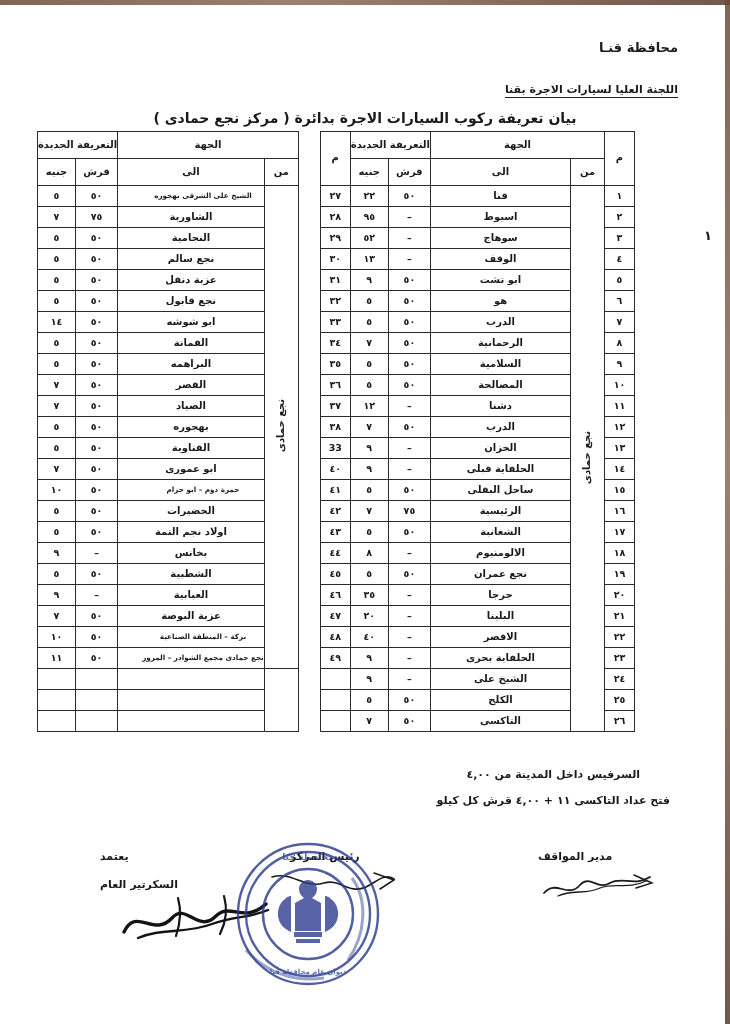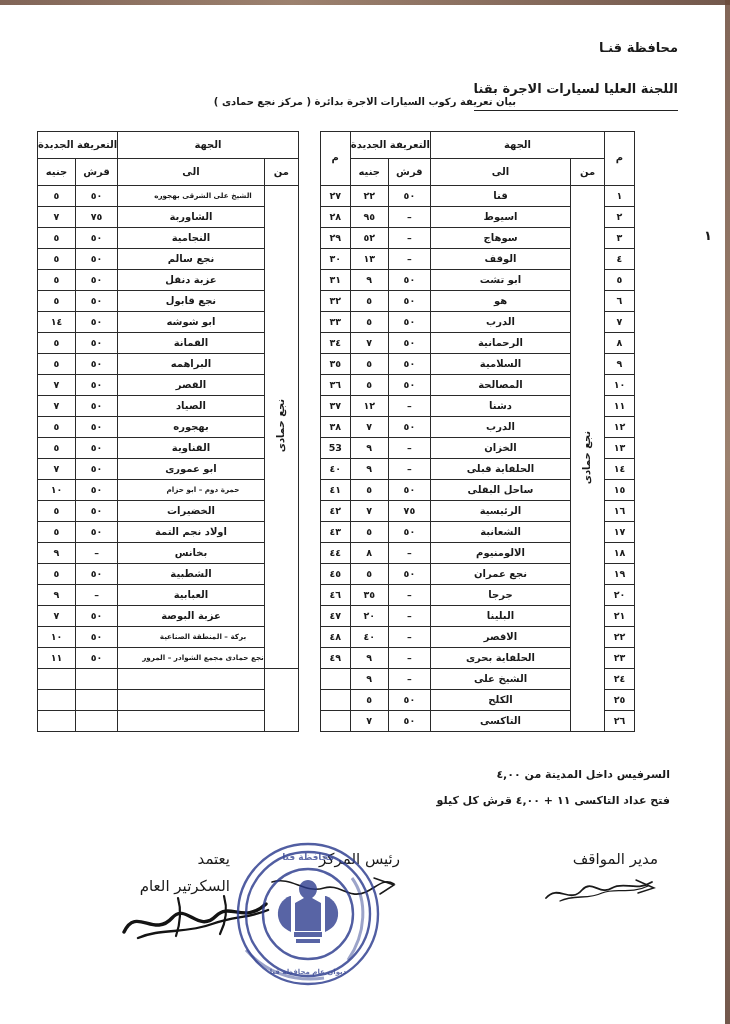--- a/index.html
+++ b/index.html
@@ -29,26 +29,26 @@
 
   .sheet { position: absolute; inset: 0; padding: 0; }
 
   
   .hdr { position: absolute; right: 52px; top: 40px; text-align: right; }
   .hdr-gov {
     font-size: 13px; font-weight: bold; letter-spacing: 1px;
     margin-bottom: 23px;
   }
   .hdr-cmt {
-    font-size: 13px; font-weight: bold;
-    border-bottom: 1.3px solid #222; display: inline-block; padding-bottom: 14px;
+    font-size: 11px; font-weight: bold;
+    border-bottom: 1.3px solid #222; display: inline-block; padding-bottom: 1px;
   }
   .doc-title {
-    position: absolute; top: 96px; left: 0; right: 0;
-    text-align: center; font-size: 10px; font-weight: bold;
+    position: absolute; top: 110px; left: 0; right: 0;
+    text-align: center; font-size: 14px; font-weight: bold;
     letter-spacing: .2px;
   }
   .page-num {
     position: absolute; right: 18px; top: 228px;
     font-size: 13px; font-weight: bold;
   }
 
   
   .tbl-wrap { position: absolute; top: 131px; right: 95px; }
   table.tariff {
@@ -85,29 +85,29 @@
     font-size: 10px; font-weight: bold;
     letter-spacing: 1.5px;
     display: inline-block;
   }
 
   
   .notes {
     position: absolute; top: 768px; right: 60px;
     text-align: right; font-size: 11px; font-weight: bold;
   }
-  .notes .n { margin-bottom: 13px; }
+  .notes .n { margin-bottom: 13px; text-align: center; }
 
   
   .sig-row { position: absolute; top: 850px; left: 0; right: 0; height: 120px; }
-  .sig { position: absolute; text-align: right; font-size: 15px; font-weight: normal; }
+  .sig { position: absolute; text-align: left; font-size: 11px; font-weight: bold; }
   .sig-mawaqif { right: 72px; top: 0; width: 120px; }
   .sig-markaz  { right: 330px; top: 0; width: 110px; }
   .sig-secr    { right: 500px; top: 0; width: 130px; }
-  .sig .lbl2 { display: block; margin-top: 9px; }
+  .sig .lbl2 { display: block; margin-top: 15px; }
 
   .scribble { display: block; margin-top: 6px; height: 34px; }
   .scribble svg { overflow: visible; }
 
   
   .stamp {
     position: absolute; left: 232px; top: 838px;
     width: 152px; height: 152px;
     opacity: .92;
   }
@@ -279,21 +279,21 @@
             <td class="c-num">٣٨</td>
             <td class="c-to cell-to">بهجوره</td>
             <td class="c-pi">٥٠</td>
             <td class="c-po">٥</td>
           </tr>
           <tr>
             <td class="c-num">١٣</td>
             <td class="c-to cell-to">الخزان</td>
             <td class="c-pi">–</td>
             <td class="c-po">٩</td>
-            <td class="c-num">53</td>
+            <td class="c-num">33</td>
             <td class="c-to cell-to">القناوية</td>
             <td class="c-pi">٥٠</td>
             <td class="c-po">٥</td>
           </tr>
           <tr>
             <td class="c-num">١٤</td>
             <td class="c-to cell-to">الحلفاية قبلى</td>
             <td class="c-pi">–</td>
             <td class="c-po">٩</td>
             <td class="c-num">٤٠</td>

